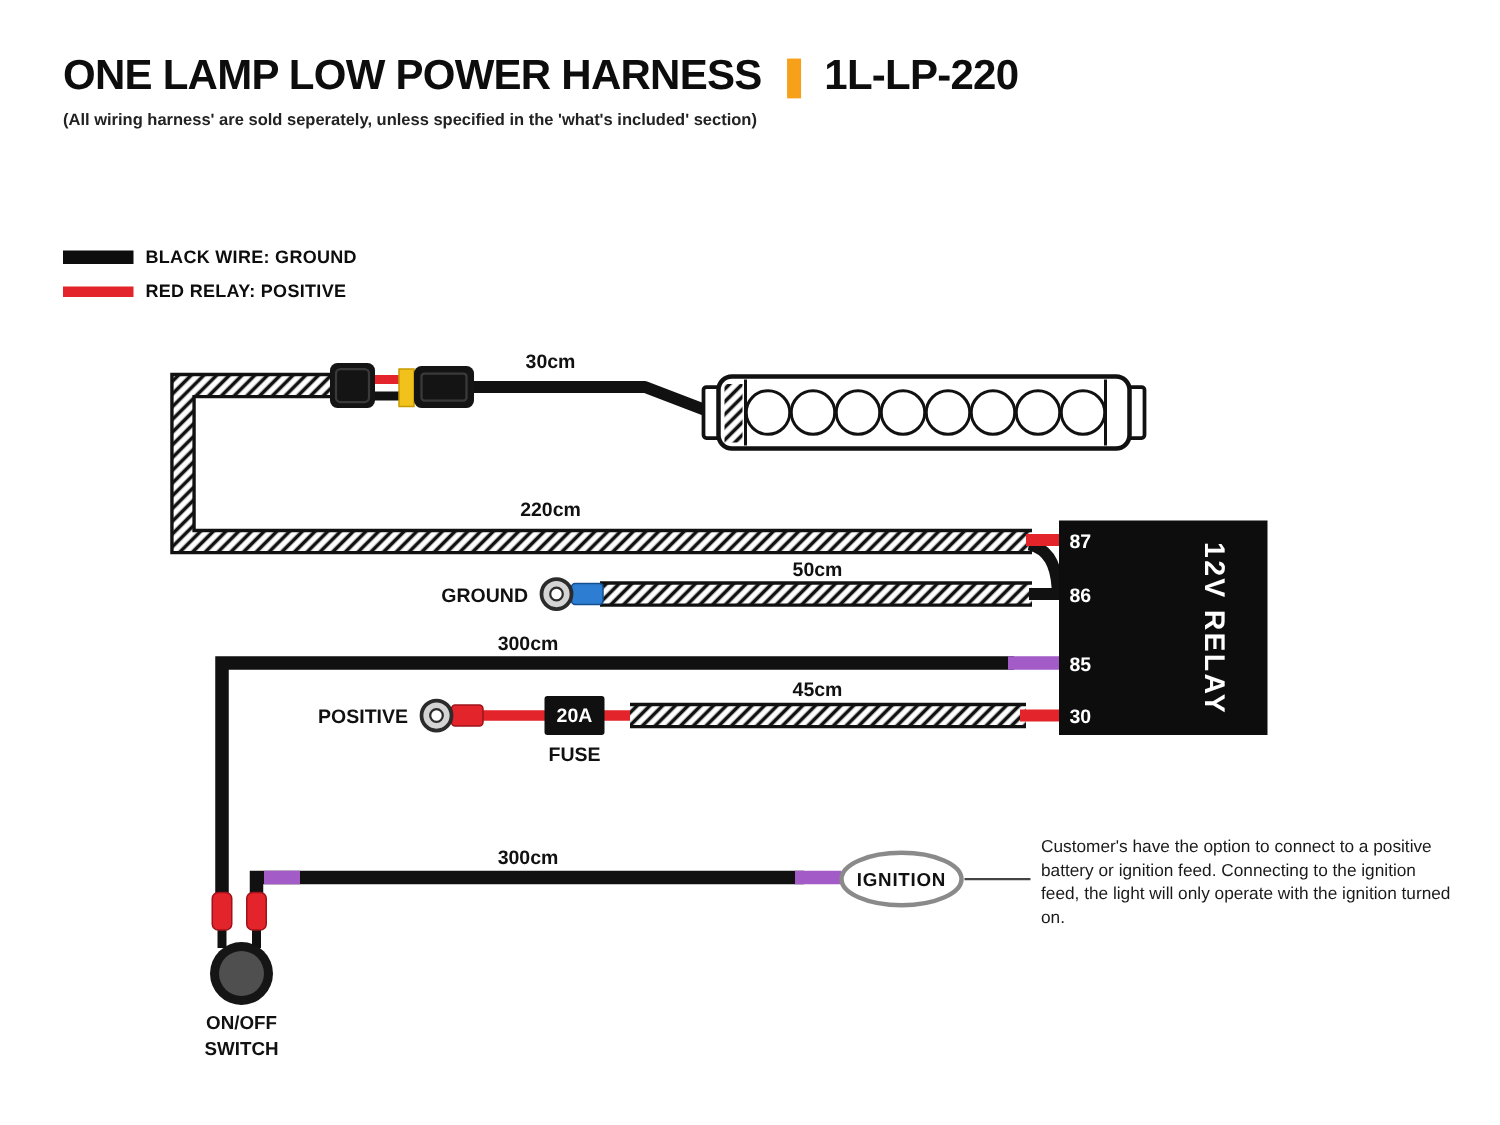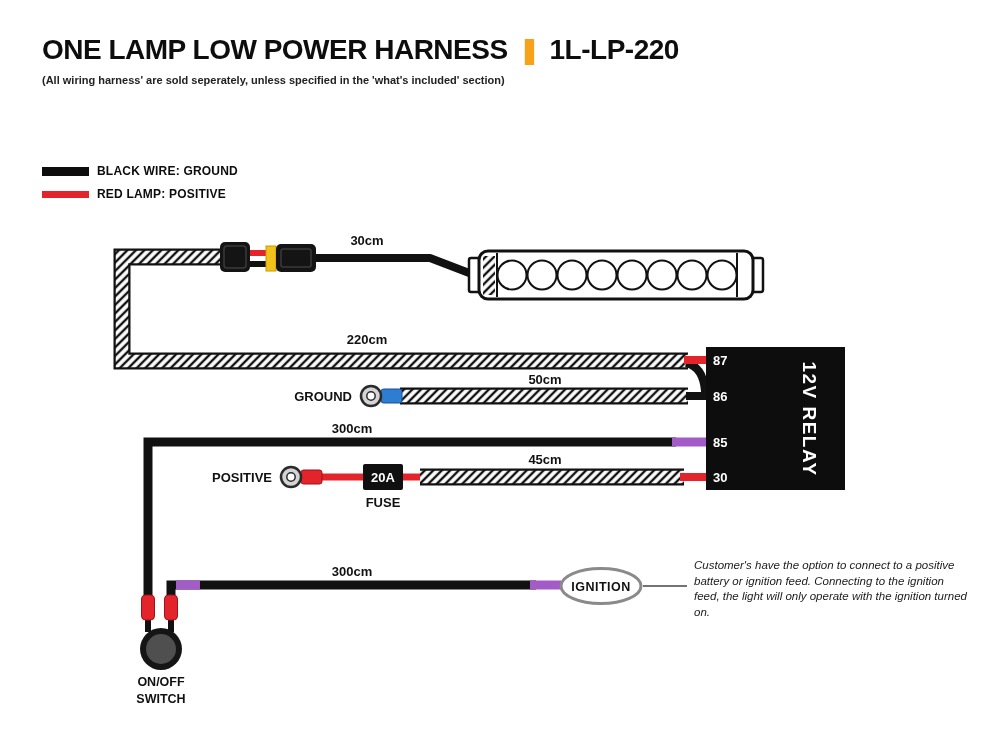--- a/index.html
+++ b/index.html
@@ -29,21 +29,21 @@
 
   
   .diagram{position:absolute;left:0;top:0;width:1000px;height:750px;}
   .diagram text{font-family:"Liberation Sans",sans-serif;font-weight:bold;font-size:13px;fill:#111;}
   .diagram text.white{fill:#ffffff;}
   .diagram text.relay-txt{font-size:19px;letter-spacing:1.5px;fill:#ffffff;}
   .diagram text.ign{font-size:12.5px;letter-spacing:0.5px;}
   .diagram text.small{font-size:12.5px;}
 
   
-  .note{position:absolute;left:694px;top:558px;width:276px;font-size:11.5px;line-height:1.35;color:#1a1a1a;font-style:italic;}
+  .note{position:absolute;left:694px;top:558px;width:276px;font-size:11.5px;line-height:1.35;color:#1a1a1a;}
 </style>
 </head>
 <body>
 
 <div class="page">
 
   <div class="header">
     <h1 class="title">
       <span>ONE LAMP LOW POWER HARNESS</span>
       <span class="sep">|</span>
@@ -52,21 +52,21 @@
     <p class="subtitle">(All wiring harness' are sold seperately, unless specified in the 'what's included' section)</p>
   </div>
 
   <div class="legend">
     <div class="legend-row">
       <span class="swatch black"></span>
       <span class="legend-label">BLACK WIRE: GROUND</span>
     </div>
     <div class="legend-row">
       <span class="swatch red"></span>
-      <span class="legend-label">RED LAMP: POSITIVE</span>
+      <span class="legend-label">RED RELAY: POSITIVE</span>
     </div>
   </div>
 
   <svg class="diagram" viewBox="0 0 1000 750">
     <defs>
       <pattern id="hatch" width="6" height="6" patternUnits="userSpaceOnUse" patternTransform="rotate(-45)">
         <rect width="6" height="6" fill="#ffffff"></rect>
         <line x1="0" y1="3" x2="6" y2="3" stroke="#111" stroke-width="2.4"></line>
       </pattern>
     </defs>

